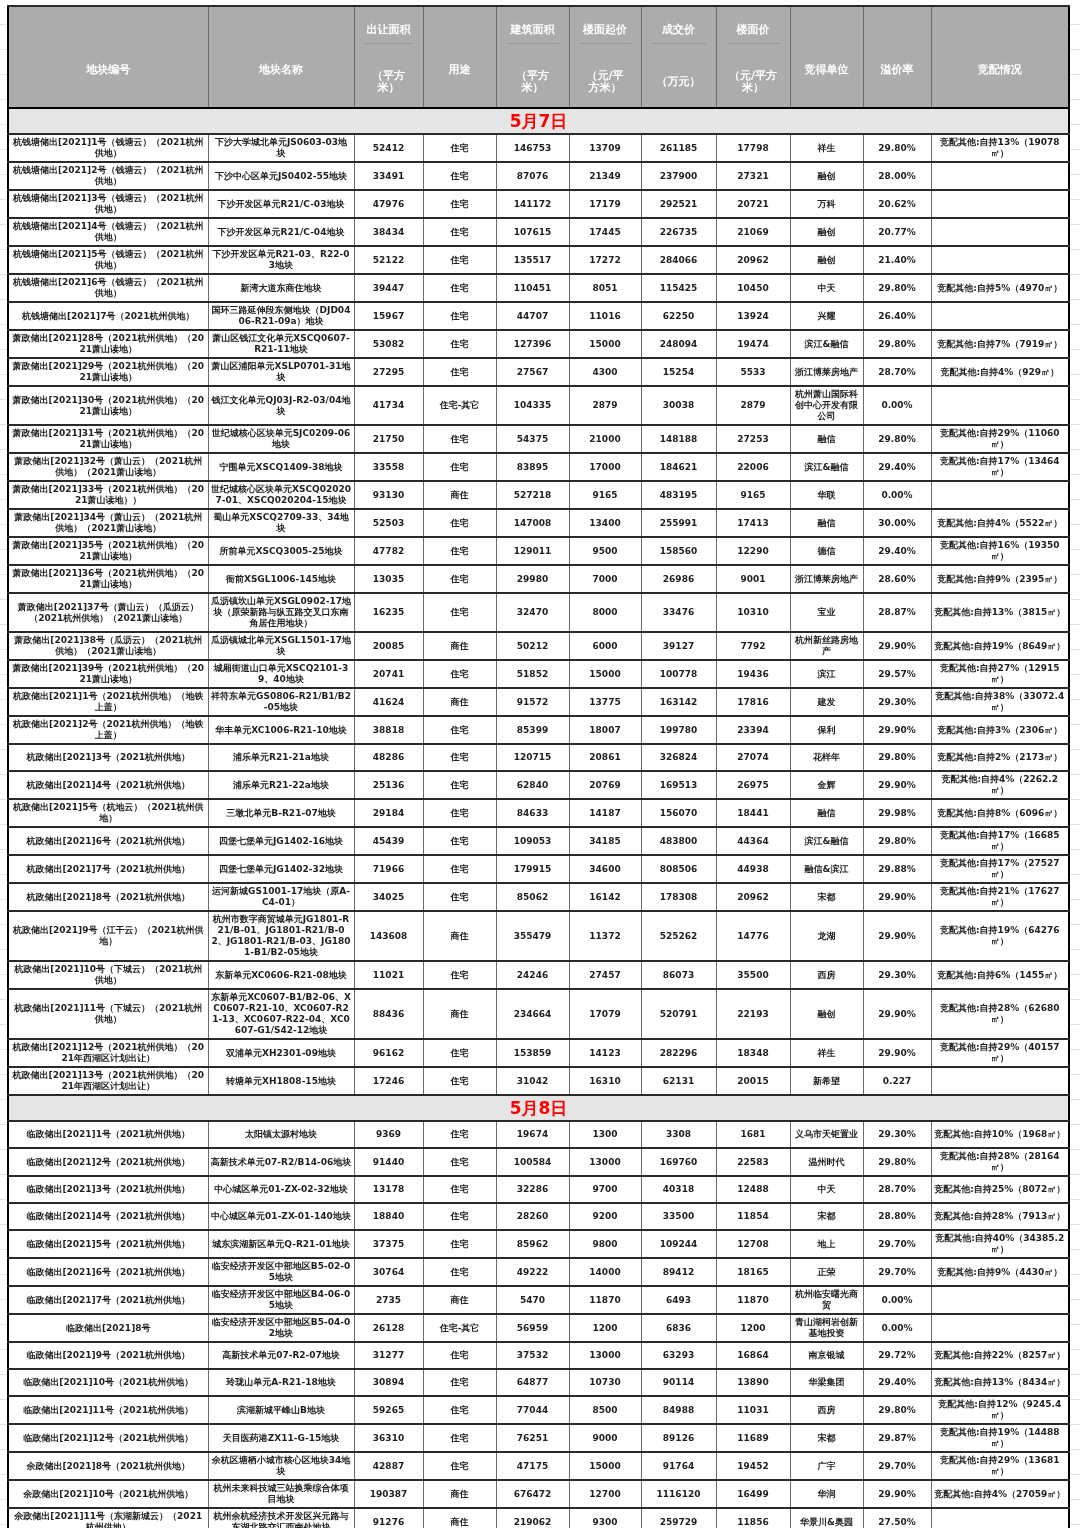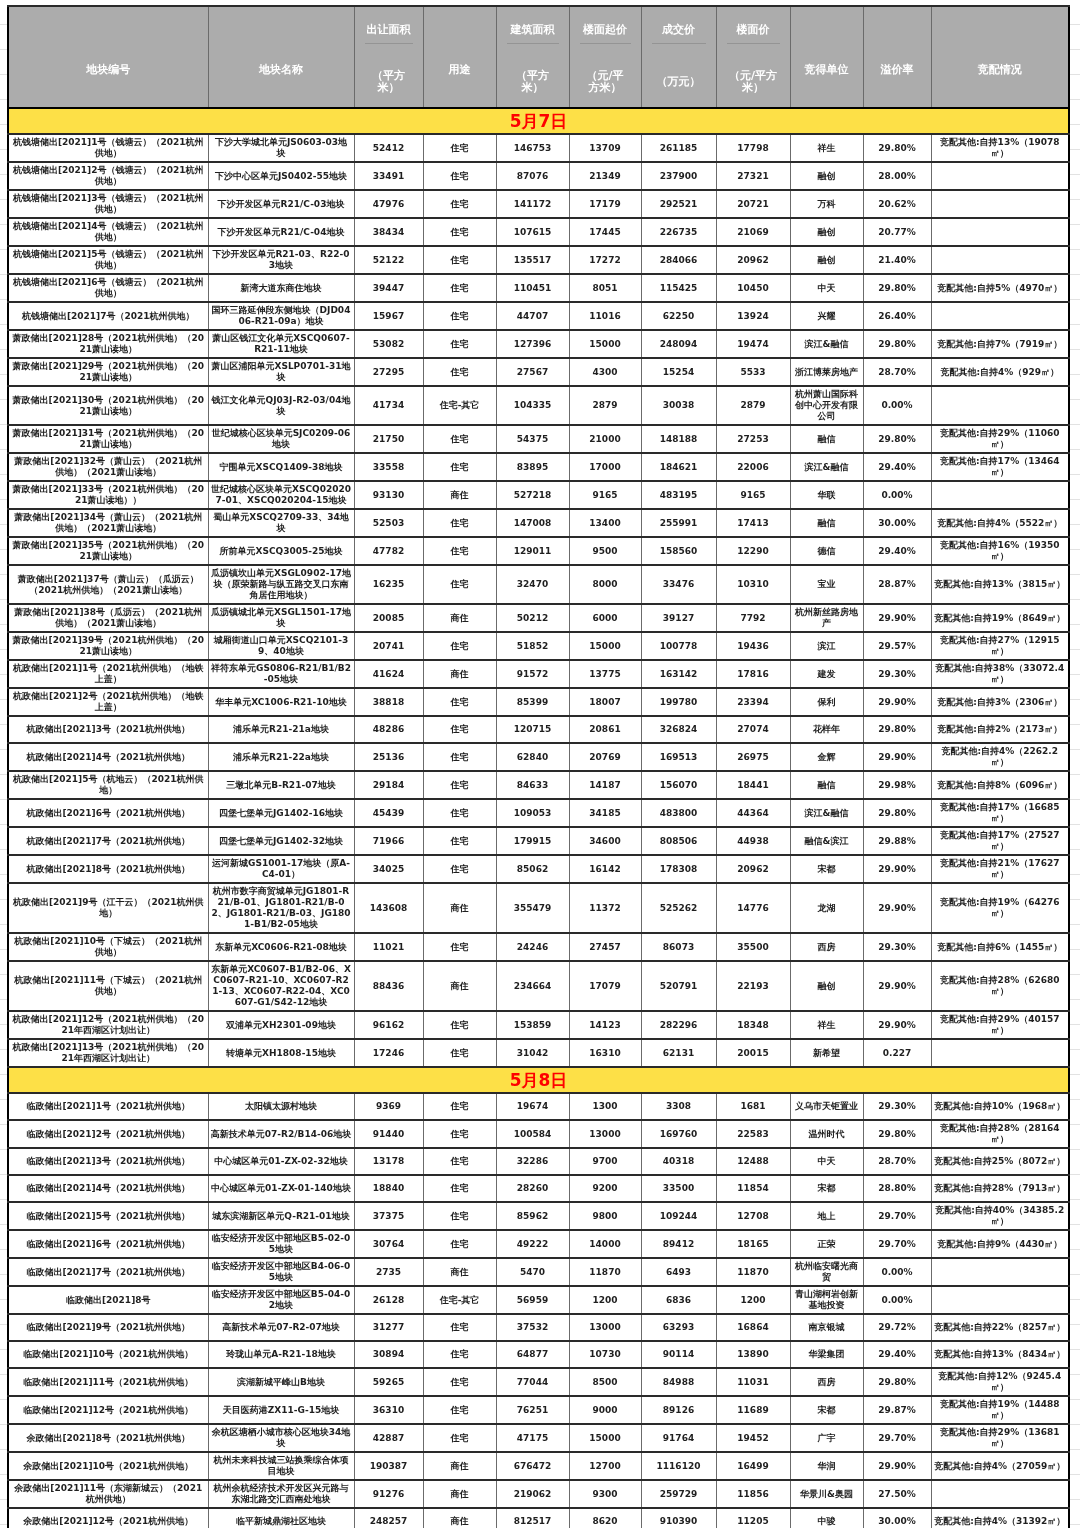--- a/index.html
+++ b/index.html
@@ -56,21 +56,21 @@
     height:21px;
   }
   tr.date-row td{
     color:#fe0000;
     font-size:17px;
     font-weight:bold;
     text-align:center;
     height:22px;
     padding:1px 0;
     line-height:22px;
-    background:#fde047;
+    background:#e5e5e5;
   }
 </style>
 </head>
 <body>
 
 <div class="margin-grid left"></div>
 <div class="margin-grid right"></div>
 
 <table class="land">
   <colgroup>
@@ -321,20 +321,33 @@
         <td class="c3">住宅</td>
         <td class="c4">129011</td>
         <td class="c5">9500</td>
         <td class="c6">158560</td>
         <td class="c7">12290</td>
         <td class="c8">德信</td>
         <td class="c9">29.40%</td>
         <td class="c10">竞配其他:自持16%（19350㎡）</td>
       </tr>
       <tr>
+        <td class="c0">萧政储出[2021]36号（2021杭州供地）（2021萧山读地）</td>
+        <td class="c1">衙前XSGL1006-145地块</td>
+        <td class="c2">13035</td>
+        <td class="c3">住宅</td>
+        <td class="c4">29980</td>
+        <td class="c5">7000</td>
+        <td class="c6">26986</td>
+        <td class="c7">9001</td>
+        <td class="c8">浙江博莱房地产</td>
+        <td class="c9">28.60%</td>
+        <td class="c10">竞配其他:自持9%（2395㎡）</td>
+      </tr>
+      <tr>
         <td class="c0">萧政储出[2021]37号（萧山云）（瓜沥云）（2021杭州供地）（2021萧山读地）</td>
         <td class="c1">瓜沥镇坎山单元XSGL0902-17地块（原荣新路与纵五路交叉口东南角居住用地块）</td>
         <td class="c2">16235</td>
         <td class="c3">住宅</td>
         <td class="c4">32470</td>
         <td class="c5">8000</td>
         <td class="c6">33476</td>
         <td class="c7">10310</td>
         <td class="c8">宝业</td>
         <td class="c9">28.87%</td>

